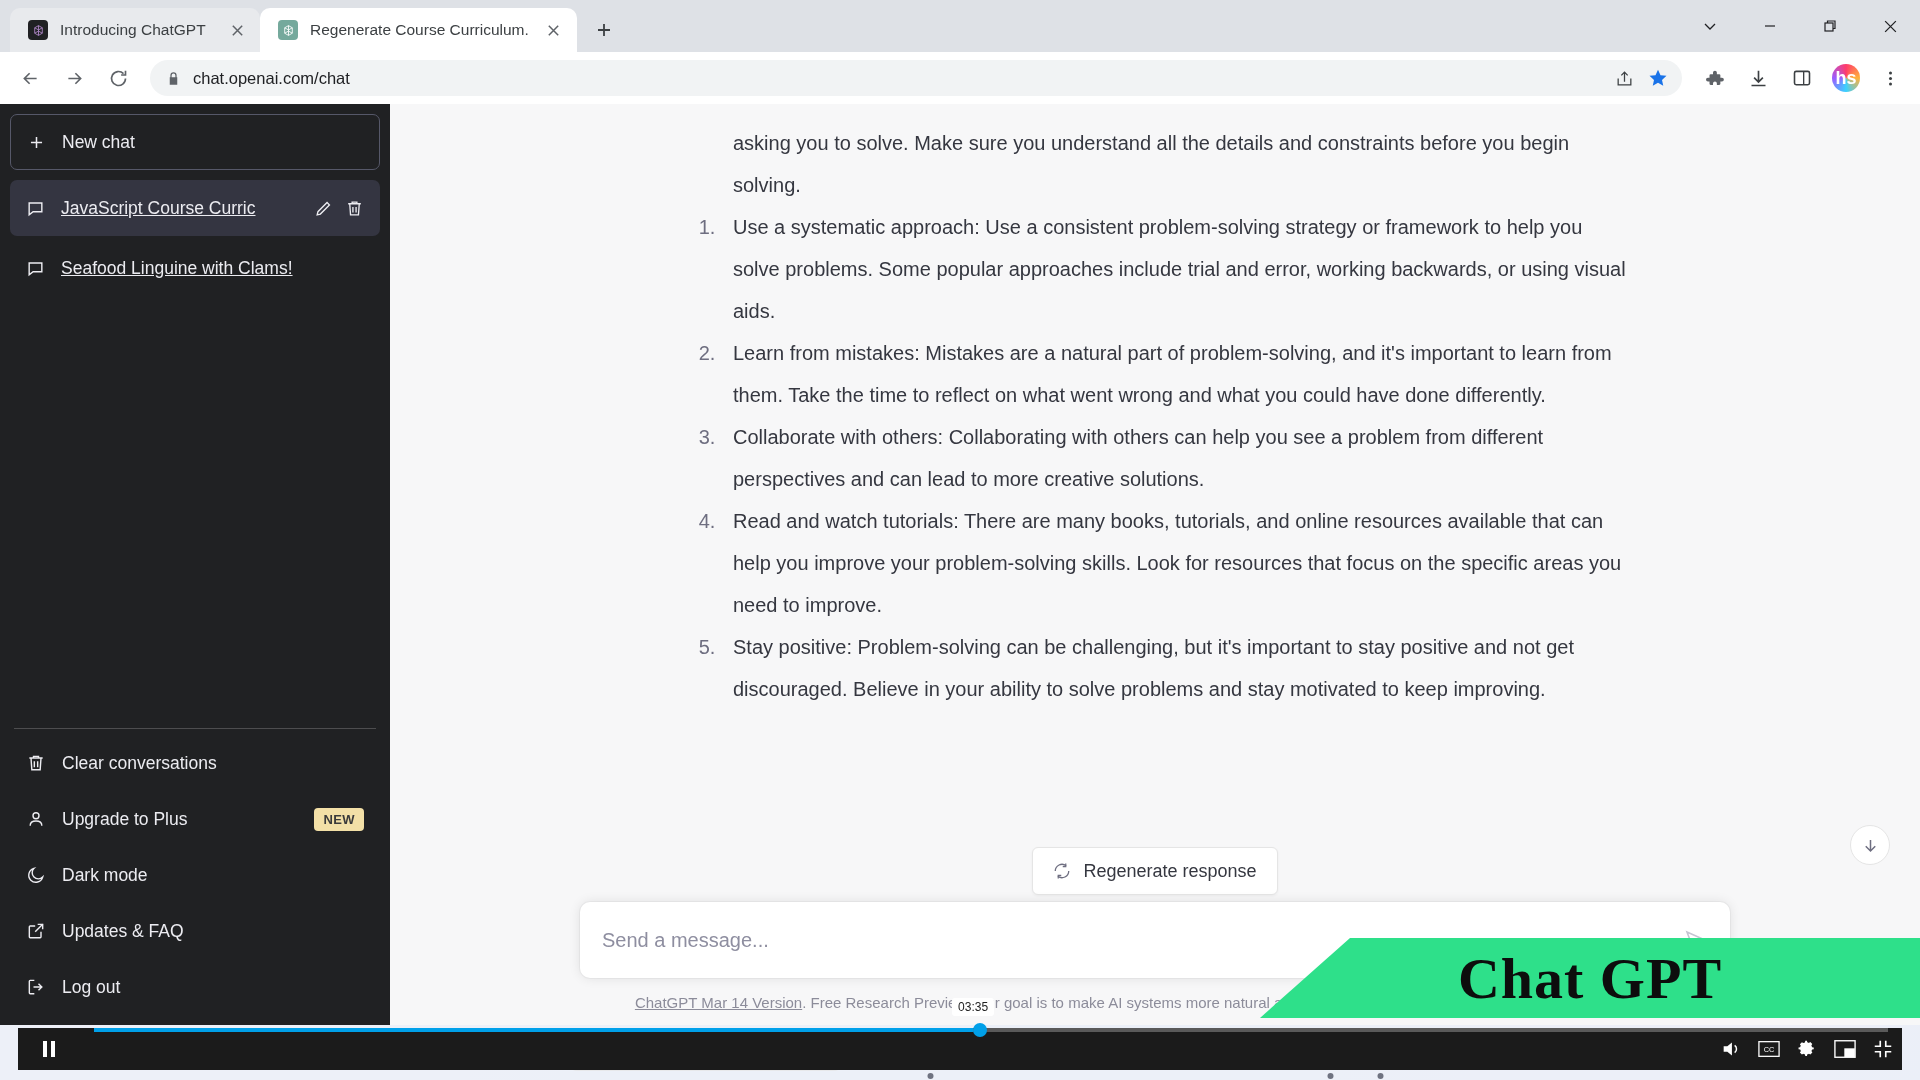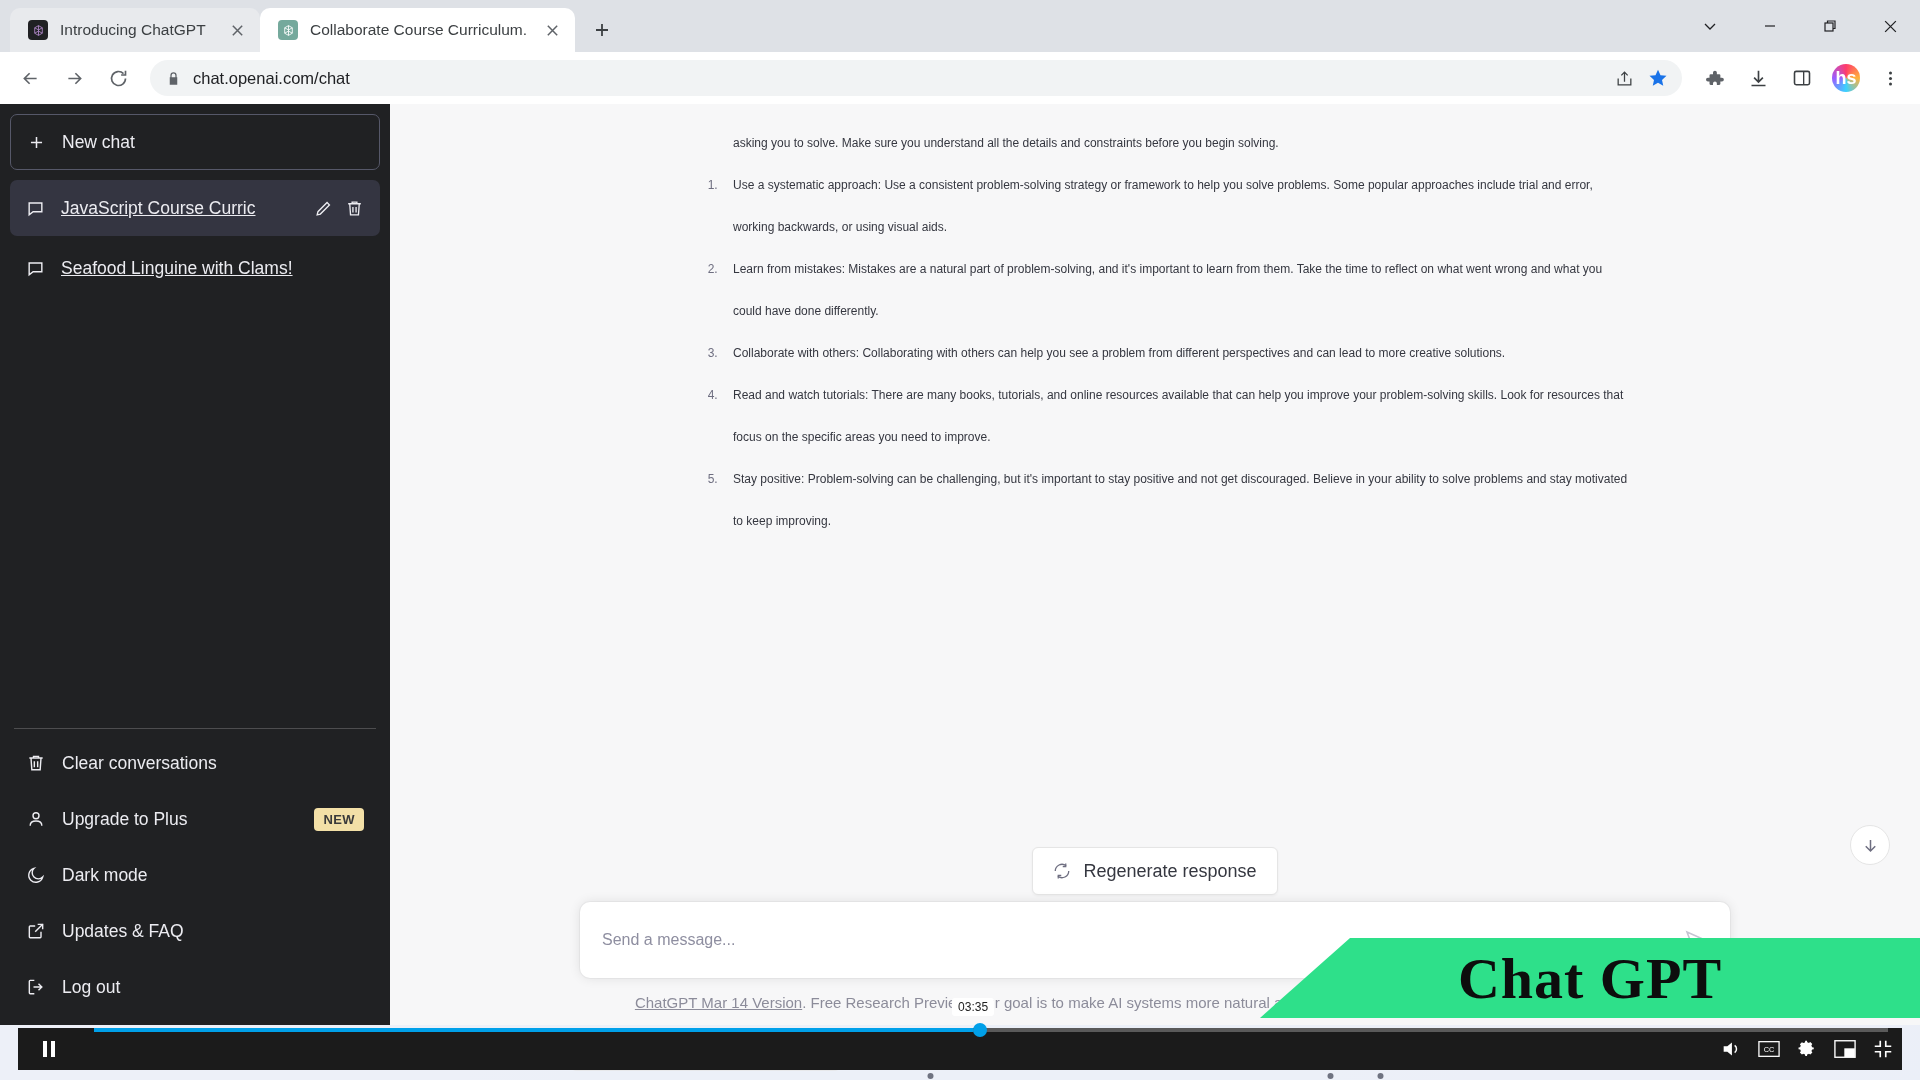--- a/index.html
+++ b/index.html
@@ -174,21 +174,21 @@
     flex: 1 1 auto;
     overflow: hidden;
     position: relative;
     padding-top: 0px;
   }
   .msgwrap {
     max-width: 980px;
     margin: 0 auto;
     padding: 0 16px;
     color: #353740;
-    font-size: 12px;
+    font-size: 20px;
     line-height: 42px;
   }
   ol.steps {
     list-style: decimal;
     padding-left: 40px;
   }
   ol.steps > li { margin-bottom: 0px; padding-left: 12px; }
   ol.steps > li::marker { color: #6e6e80; }
   p.tail { margin-top: 26px; }
 
@@ -224,21 +224,21 @@
     border-radius: 10px;
     box-shadow: 0 0 12px rgba(0,0,0,.10), 0 0 0 1px rgba(0,0,0,.03);
     height: 76px;
     display: flex; align-items: center;
     padding: 0 22px;
   }
   .composer input {
     flex: 1 1 auto;
     border: 0; outline: 0;
     font-family: "Liberation Sans", sans-serif;
-    font-size: 16px; color: #8b5cf6;
+    font-size: 20px; color: #8b5cf6;
     background: transparent;
   }
   .composer input::placeholder { color: #8e8ea0; }
   .send-btn { color: #c5c5d2; display: flex; align-items: center; }
 
   .footnote {
     text-align: center;
     font-size: 15px;
     color: #8c8c9a;
     margin-top: 16px;
@@ -370,21 +370,21 @@
         </span>
       </div>
 
       <div class="tab active">
         <span class="tab-favicon fav-green">
           <svg width="13" height="13" viewBox="0 0 24 24" fill="none" stroke="#ffffff" stroke-width="1.6">
               <path d="M12 3l7 4v10l-7 4-7-4V7z"></path>
               <path d="M12 3v18M5 7l7 4 7-4M5 17l7-4 7 4"></path>
             </svg>
         </span>
-        <span class="tab-title">Collaborate Course Curriculum.</span>
+        <span class="tab-title">Regenerate Course Curriculum.</span>
         <span class="tab-close">
           <svg width="15" height="15" viewBox="0 0 16 16" stroke="currentColor" stroke-width="1.6">
               <path d="M3 3l10 10M13 3L3 13"></path>
             </svg>
         </span>
       </div>
 
       <div class="newtab">
         <svg width="18" height="18" viewBox="0 0 18 18" stroke="currentColor" stroke-width="1.8">
             <path d="M9 3v12M3 9h12"></path>

